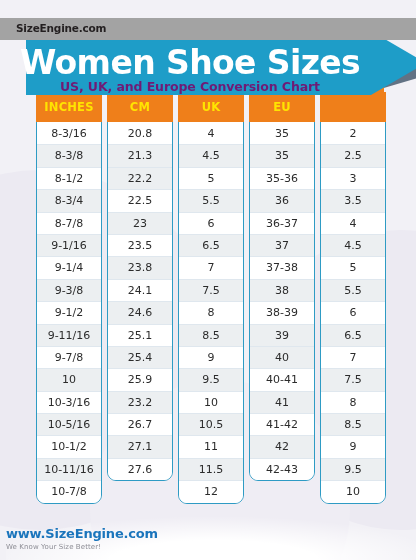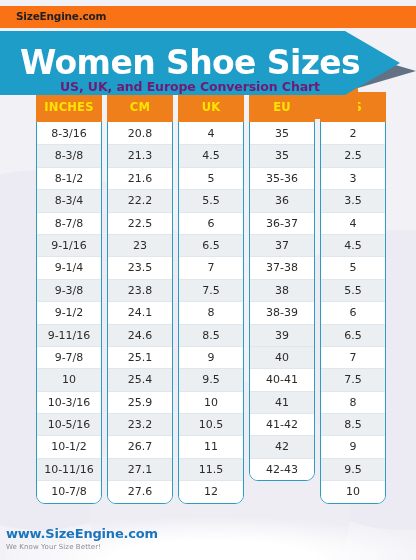--- a/index.html
+++ b/index.html
@@ -29,24 +29,24 @@
     border-radius: 50%;
     background: #eceaf2;
   }
   .deco-c1 { width: 360px; height: 360px; left: -140px; top: 170px; }
   .deco-c2 { width: 300px; height: 300px; left: 250px; top: 230px; }
   .deco-c3 { width: 260px; height: 260px; left: 90px; top: 380px; background:#efedf4;}
 
   
   #logo-bar {
     position: absolute;
-    left: 0; top: 6px;
+    left: 0; top: 18px;
     width: 416px;
     height: 22px;
-    background: #f97316;
+    background: #a3a3a3;
     z-index: 5;
   }
   #logo-text {
     position: absolute;
     left: 16px;
     top: 4px;
     font-size: 10.5px;
     font-weight: bold;
     color: #231f20;
     letter-spacing: -0.2px;
@@ -54,20 +54,21 @@
   }
 
   
   #banner-wrap {
     position: absolute;
     left: 0;
     top: 19px;
     width: 376px;
     height: 100px;
     z-index: 4;
+    padding-left: 26px;
   }
   #banner-svg { display: block; }
 
   #banner-title {
     position: absolute;
     left: 0;
     top: 24px;
     width: 380px;
     text-align: center;
     color: #ffffff;
@@ -238,21 +239,20 @@
       <div class="cell">10-3/16</div>
       <div class="cell alt">10-5/16</div>
       <div class="cell">10-1/2</div>
       <div class="cell alt">10-11/16</div>
       <div class="cell last">10-7/8</div>
     </div>
   <div class="col c1">
       <div class="head-spacer"></div>
       <div class="cell">20.8</div>
       <div class="cell alt">21.3</div>
-      <div class="cell">21.6</div>
       <div class="cell alt">22.2</div>
       <div class="cell">22.5</div>
       <div class="cell alt">23</div>
       <div class="cell">23.5</div>
       <div class="cell alt">23.8</div>
       <div class="cell">24.1</div>
       <div class="cell alt">24.6</div>
       <div class="cell">25.1</div>
       <div class="cell alt">25.4</div>
       <div class="cell">25.9</div>

